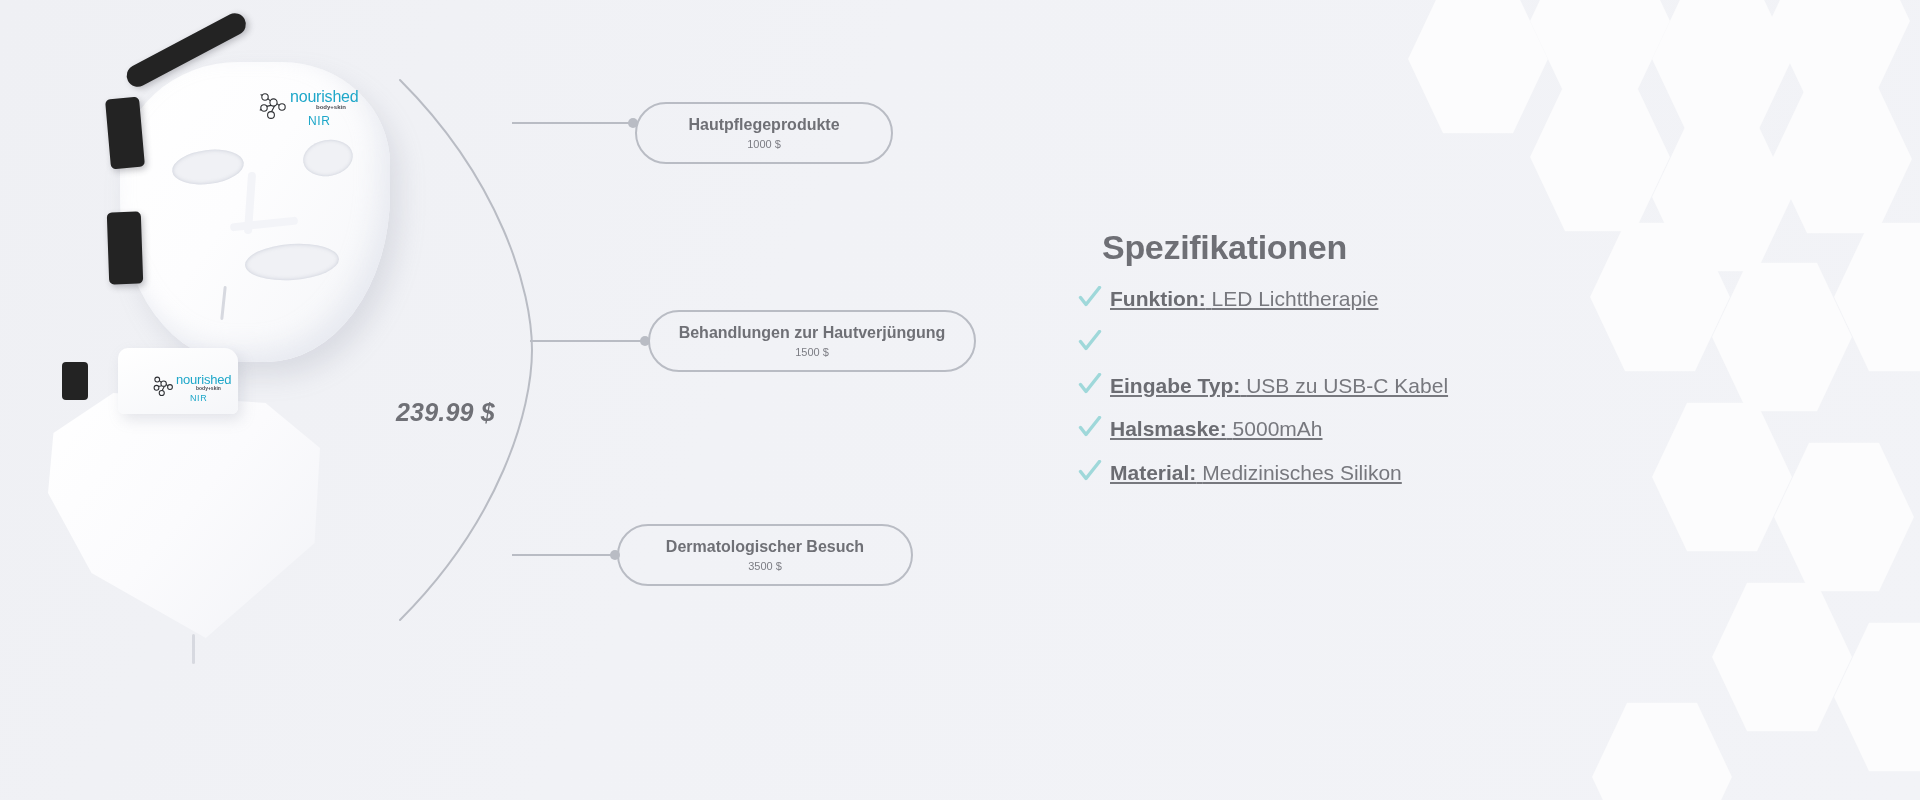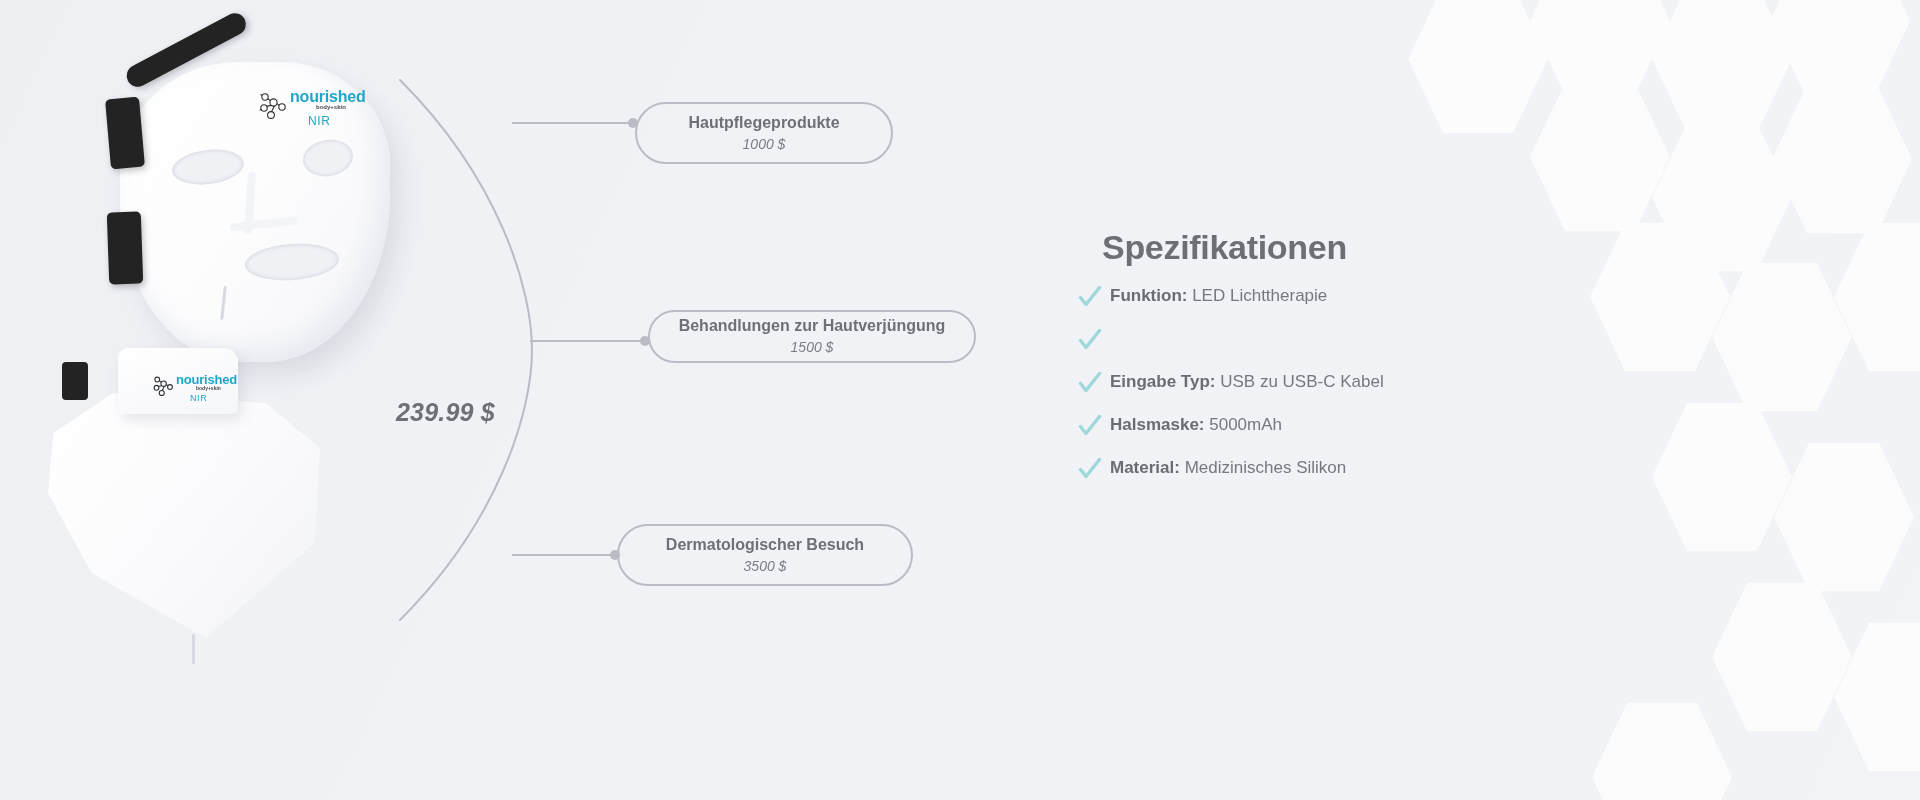--- a/index.html
+++ b/index.html
@@ -134,21 +134,21 @@
     background: #d7d9e0;
     border-radius: 2px;
   }
 
   
   .brandmark { position: absolute; pointer-events: none; }
   .brandmark .mol { position: absolute; left: 0; top: 2px; }
   .brandmark .word {
     position: absolute;
     color: #1ea7c9;
-    font-weight: 700;
+    font-weight: 400;
     letter-spacing: -0.2px;
   }
   .brandmark .sub {
     position: absolute;
     color: #4b4b52;
     font-weight: 700;
   }
   .brandmark .nir {
     position: absolute;
     color: #1ea7c9;
@@ -198,28 +198,27 @@
     text-align: center;
   }
   .callout .c-title {
     font-size: 16px;
     font-weight: 700;
     color: #6f7076;
     line-height: 1.35;
     white-space: nowrap;
   }
   .callout .c-price {
-    font-size: 14px;
-    font-style: italic;
+    font-size: 11px;
     color: #7c7d84;
     line-height: 1.4;
     margin-top: 1px;
   }
   #callout-0 { left: 635px; top: 102px; width: 258px; height: 62px; }
-  #callout-1 { left: 648px; top: 310px; width: 328px; height: 53px; }
+  #callout-1 { left: 648px; top: 310px; width: 328px; height: 62px; }
   #callout-2 { left: 617px; top: 524px; width: 296px; height: 62px; }
 
   .connector {
     position: absolute;
     height: 2px;
     background: #b9bcc4;
   }
   .connector::after {
     content: "";
     position: absolute;
@@ -252,23 +251,24 @@
     align-items: flex-start;
     margin-bottom: 16px;
   }
   .spec-check {
     flex: 0 0 auto;
     width: 26px;
     margin-right: 6px;
     margin-top: 1px;
   }
   .spec-text {
-    font-size: 17px;
+    font-size: 21px;
     color: #77787e;
     line-height: 1.32;
+    text-decoration: underline;
   }
   .spec-text .k {
     font-weight: 700;
     color: #6b6c72;
   }
 </style>
 </head>
 <body>
 
 <div id="stage">

